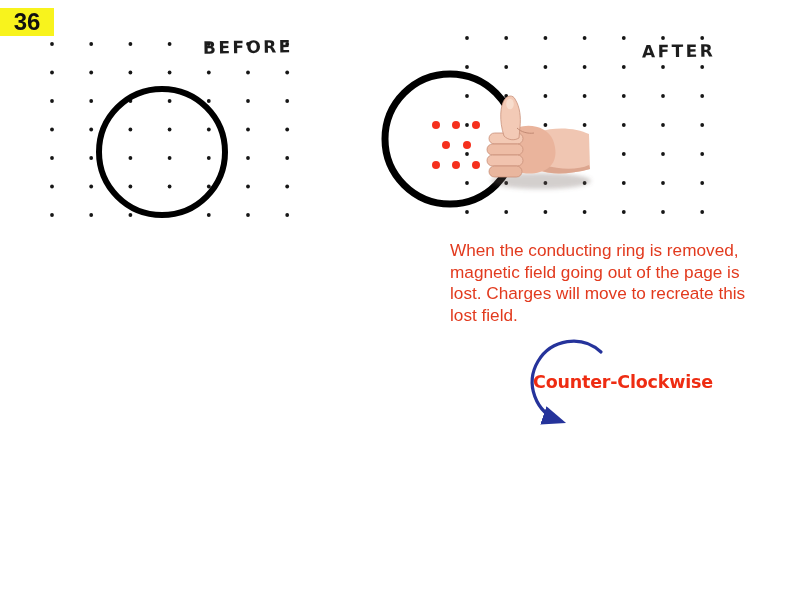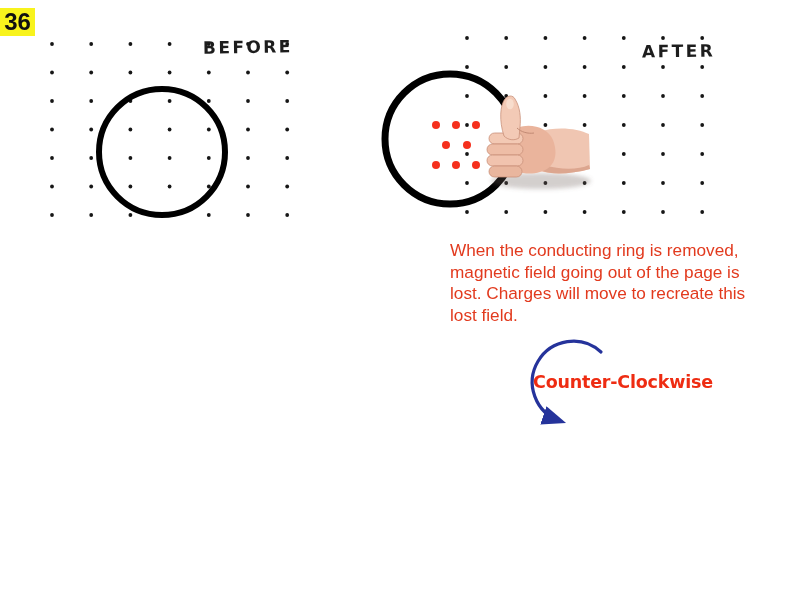--- a/index.html
+++ b/index.html
@@ -2,21 +2,21 @@
 <html><head>
 <meta charset="utf-8">
 <style>
   html,body{margin:0;padding:0;background:#888;}
   .slide{
     position:relative;width:800px;height:600px;background:#ffffff;
     overflow:hidden;font-family:"Liberation Sans",sans-serif;
   }
   #diagram{position:absolute;left:0;top:0;}
   .badge{
-    position:absolute;left:0;top:8px;width:35px;height:28px;
+    position:absolute;left:0;top:8px;width:54px;height:28px;
     display:flex;align-items:center;justify-content:center;
     font-weight:bold;font-size:24px;color:#111;
     font-family:"Liberation Sans",sans-serif;
   }
   .panel-label{
     position:absolute;font-size:17px;font-weight:600;letter-spacing:2.4px;
     color:#1d1d1d;transform:rotate(-0.8deg);
     font-family:"DejaVu Sans",sans-serif;
   }
   #before-label{left:203px;top:37px;}

